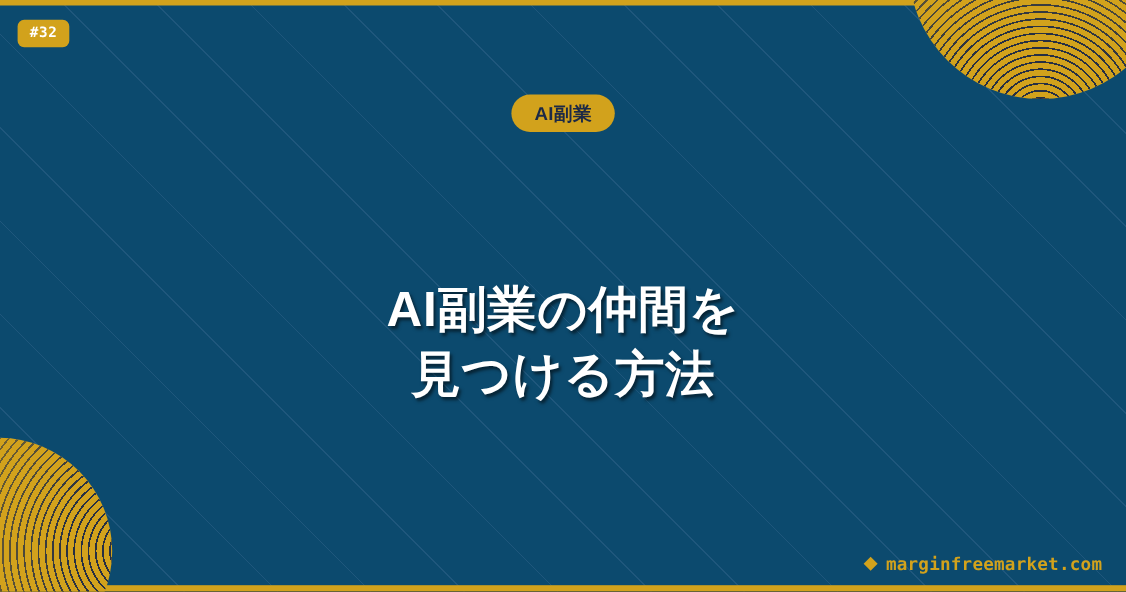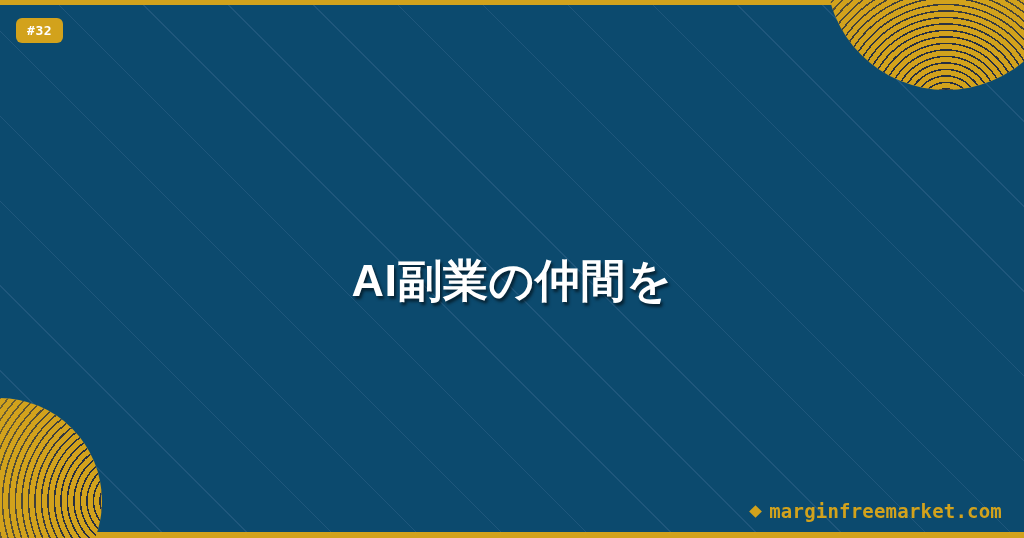--- a/index.html
+++ b/index.html
@@ -159,21 +159,21 @@
   }
   .brand .diamond-icon {
     width: 9px;
     height: 9px;
     background: #d2a21c;
     transform: rotate(45deg);
     flex: none;
   }
   .brand .brand-text {
     font-family: "DejaVu Sans Mono", "Liberation Mono", monospace;
-    font-size: 19px;
+    font-size: 16px;
     font-weight: bold;
     letter-spacing: 0.2px;
     white-space: nowrap;
   }
 </style>
 </head>
 <body>
 
 <div id="slide">
 
@@ -185,23 +185,25 @@
   <div class="blob top-right">
     <div class="halftone"></div>
   </div>
 
   <div class="blob bottom-left">
     <div class="halftone"></div>
   </div>
 
   <div class="number-badge">#32</div>
 
+  <div class="category-pill">AI副業</div>
 
   <h1 class="headline">
     <span class="line">AI副業の仲間を</span>
+    <span class="line">見つける方法</span>
   </h1>
 
   <div class="brand">
     <span class="diamond-icon"></span>
     <span class="brand-text">marginfreemarket.com</span>
   </div>
 
 </div>
 
 </body></html>

